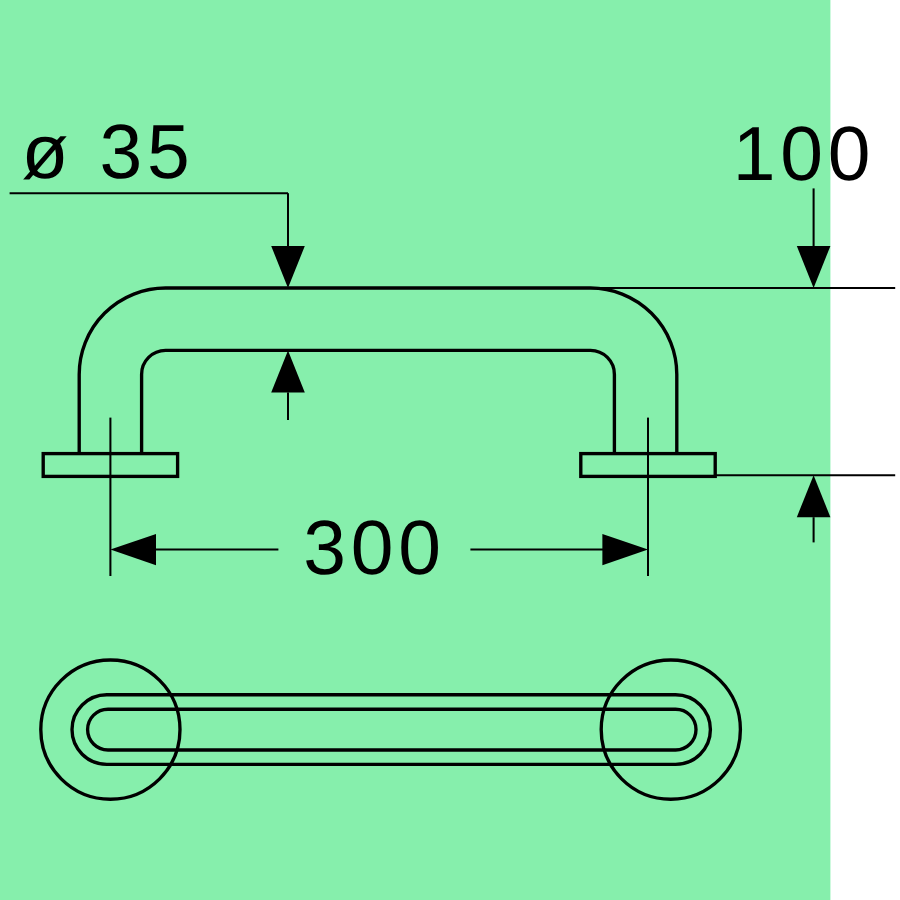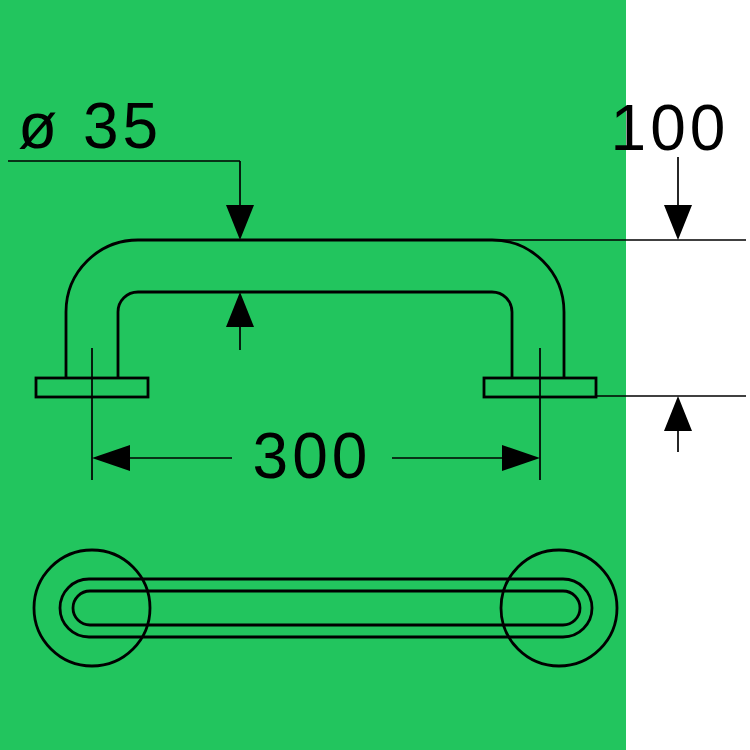--- a/index.html
+++ b/index.html
@@ -4,23 +4,23 @@
 <style>
   html, body {
     margin: 0;
     padding: 0;
     width: 750px;
     height: 750px;
     background: #ffffff;
     overflow: hidden;
   }
   .canvas {
-    width: 626px;
+    width: 692px;
     height: 750px;
-    background: #22c55e;
+    background: #86efac;
   }
   svg { display: block; }
   .outline {
     fill: none;
     stroke: #000000;
     stroke-width: 2.8;
     stroke-linecap: butt;
   }
   .thin {
     fill: none;

